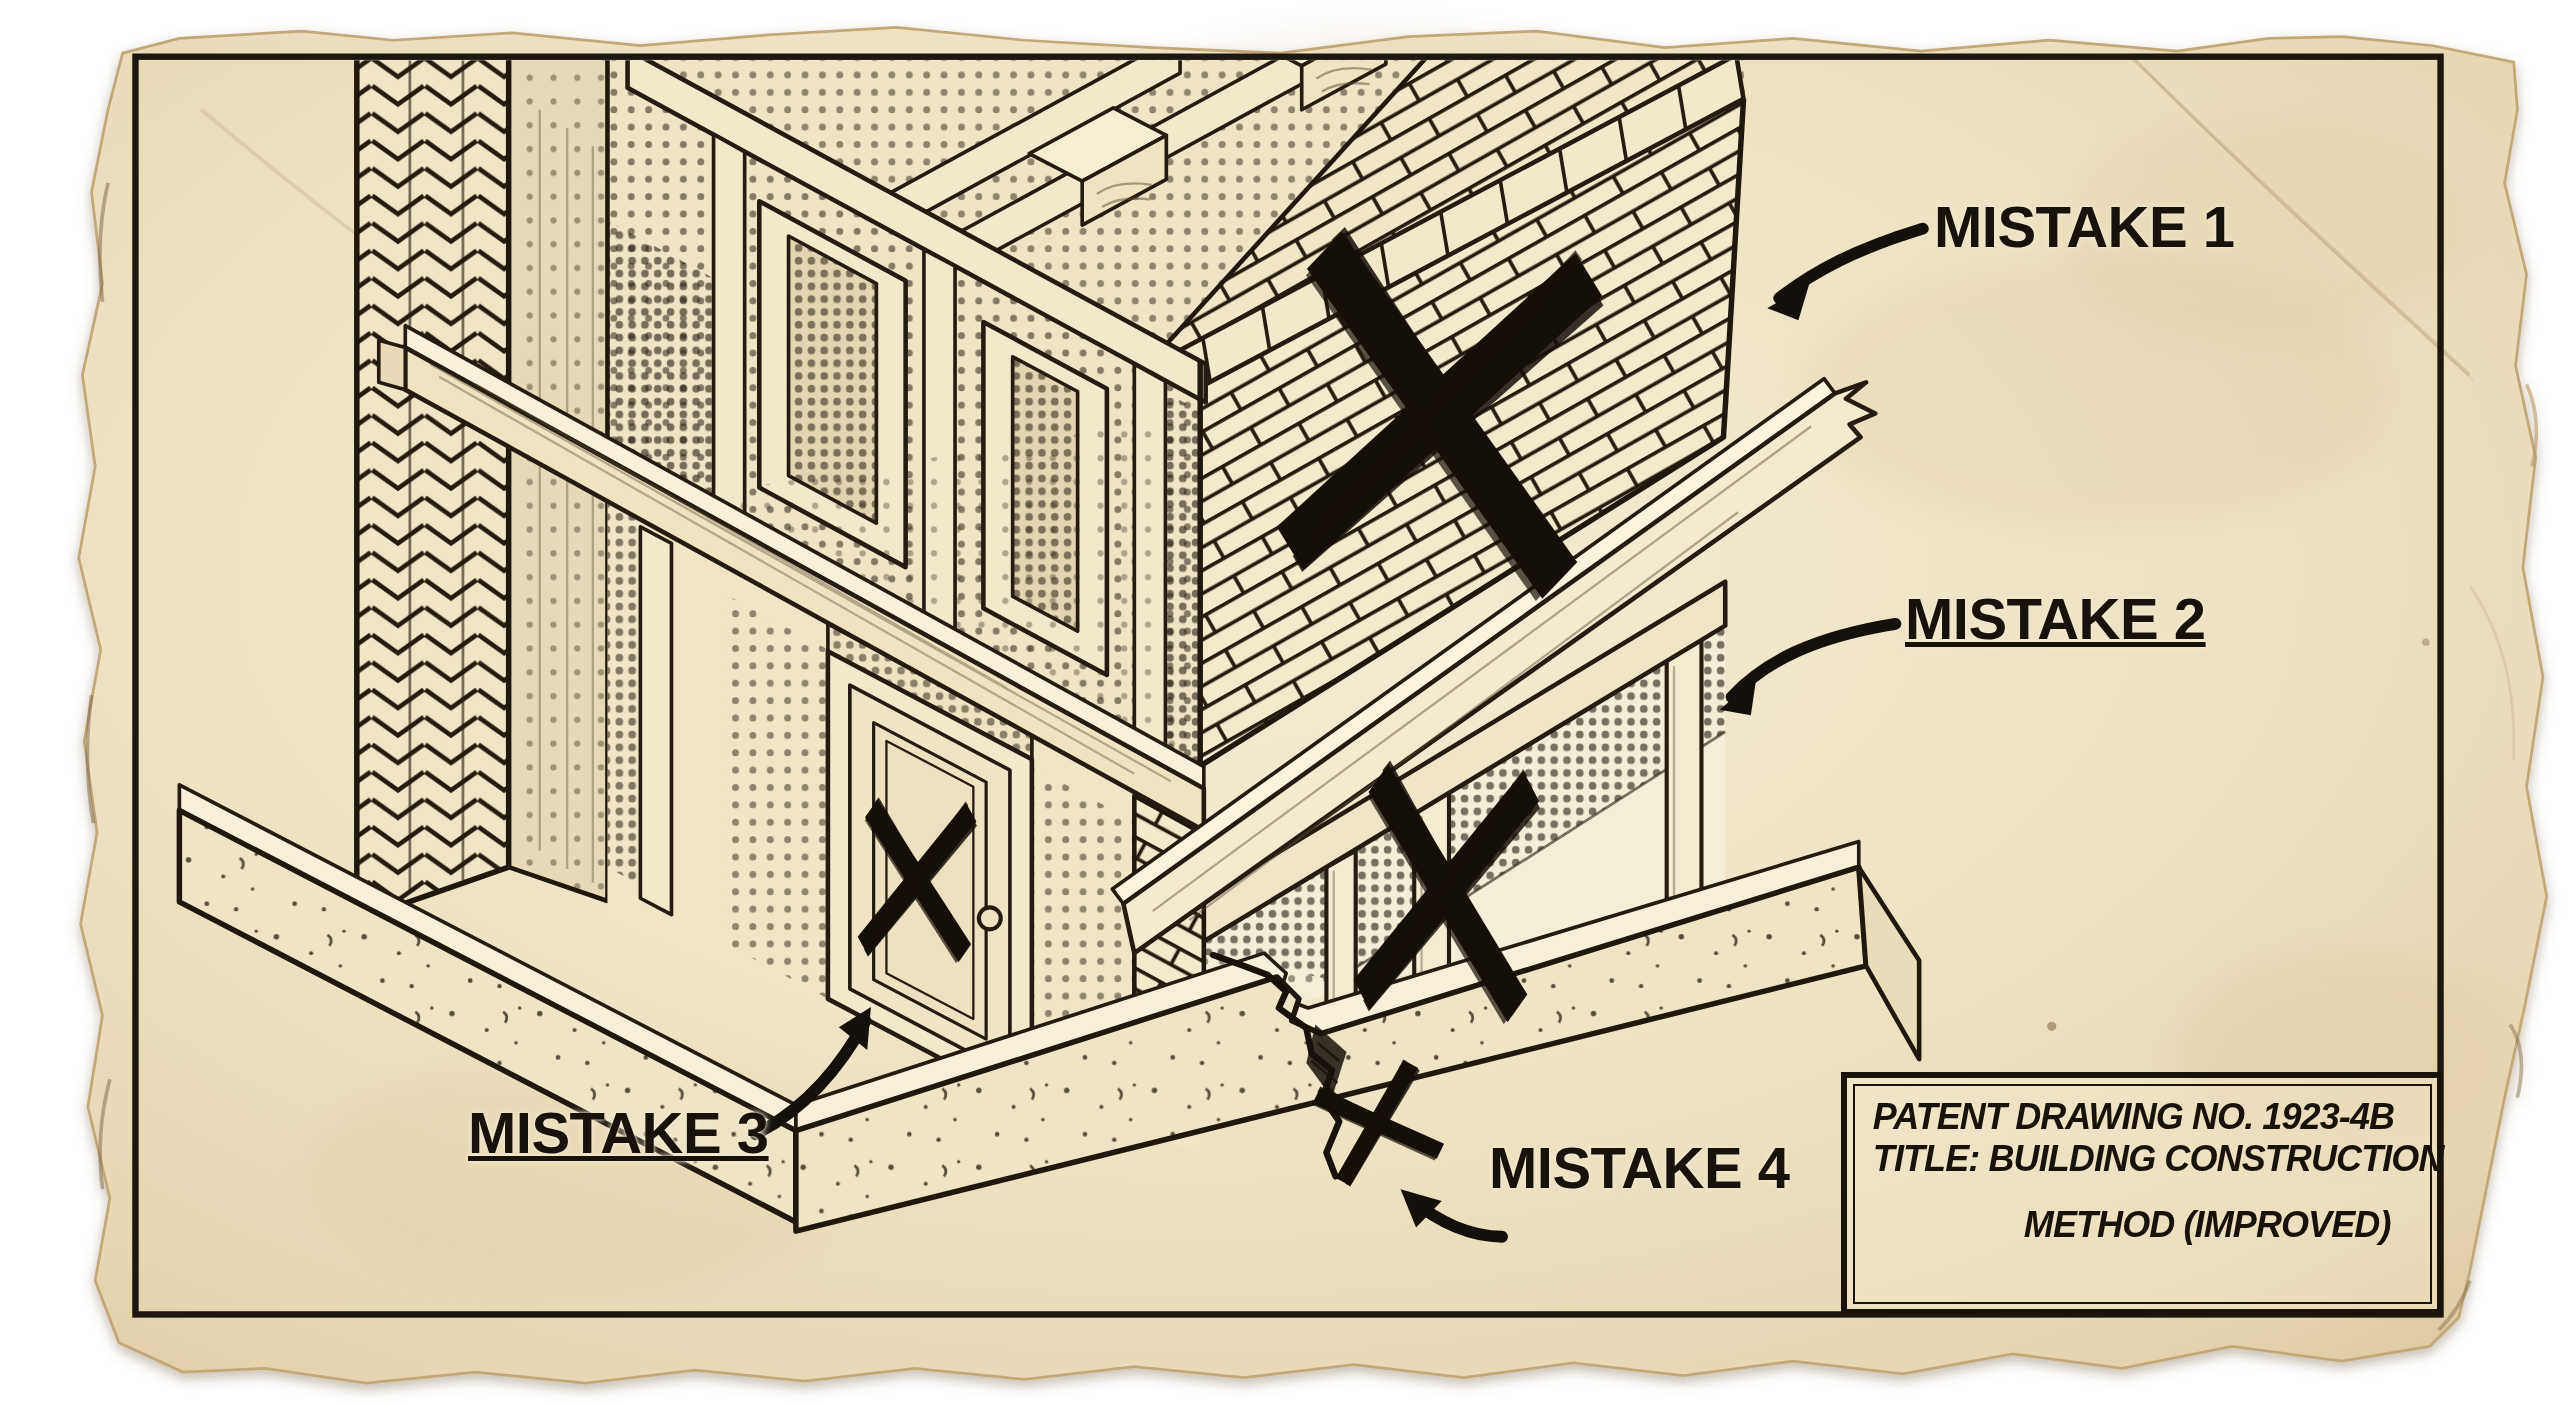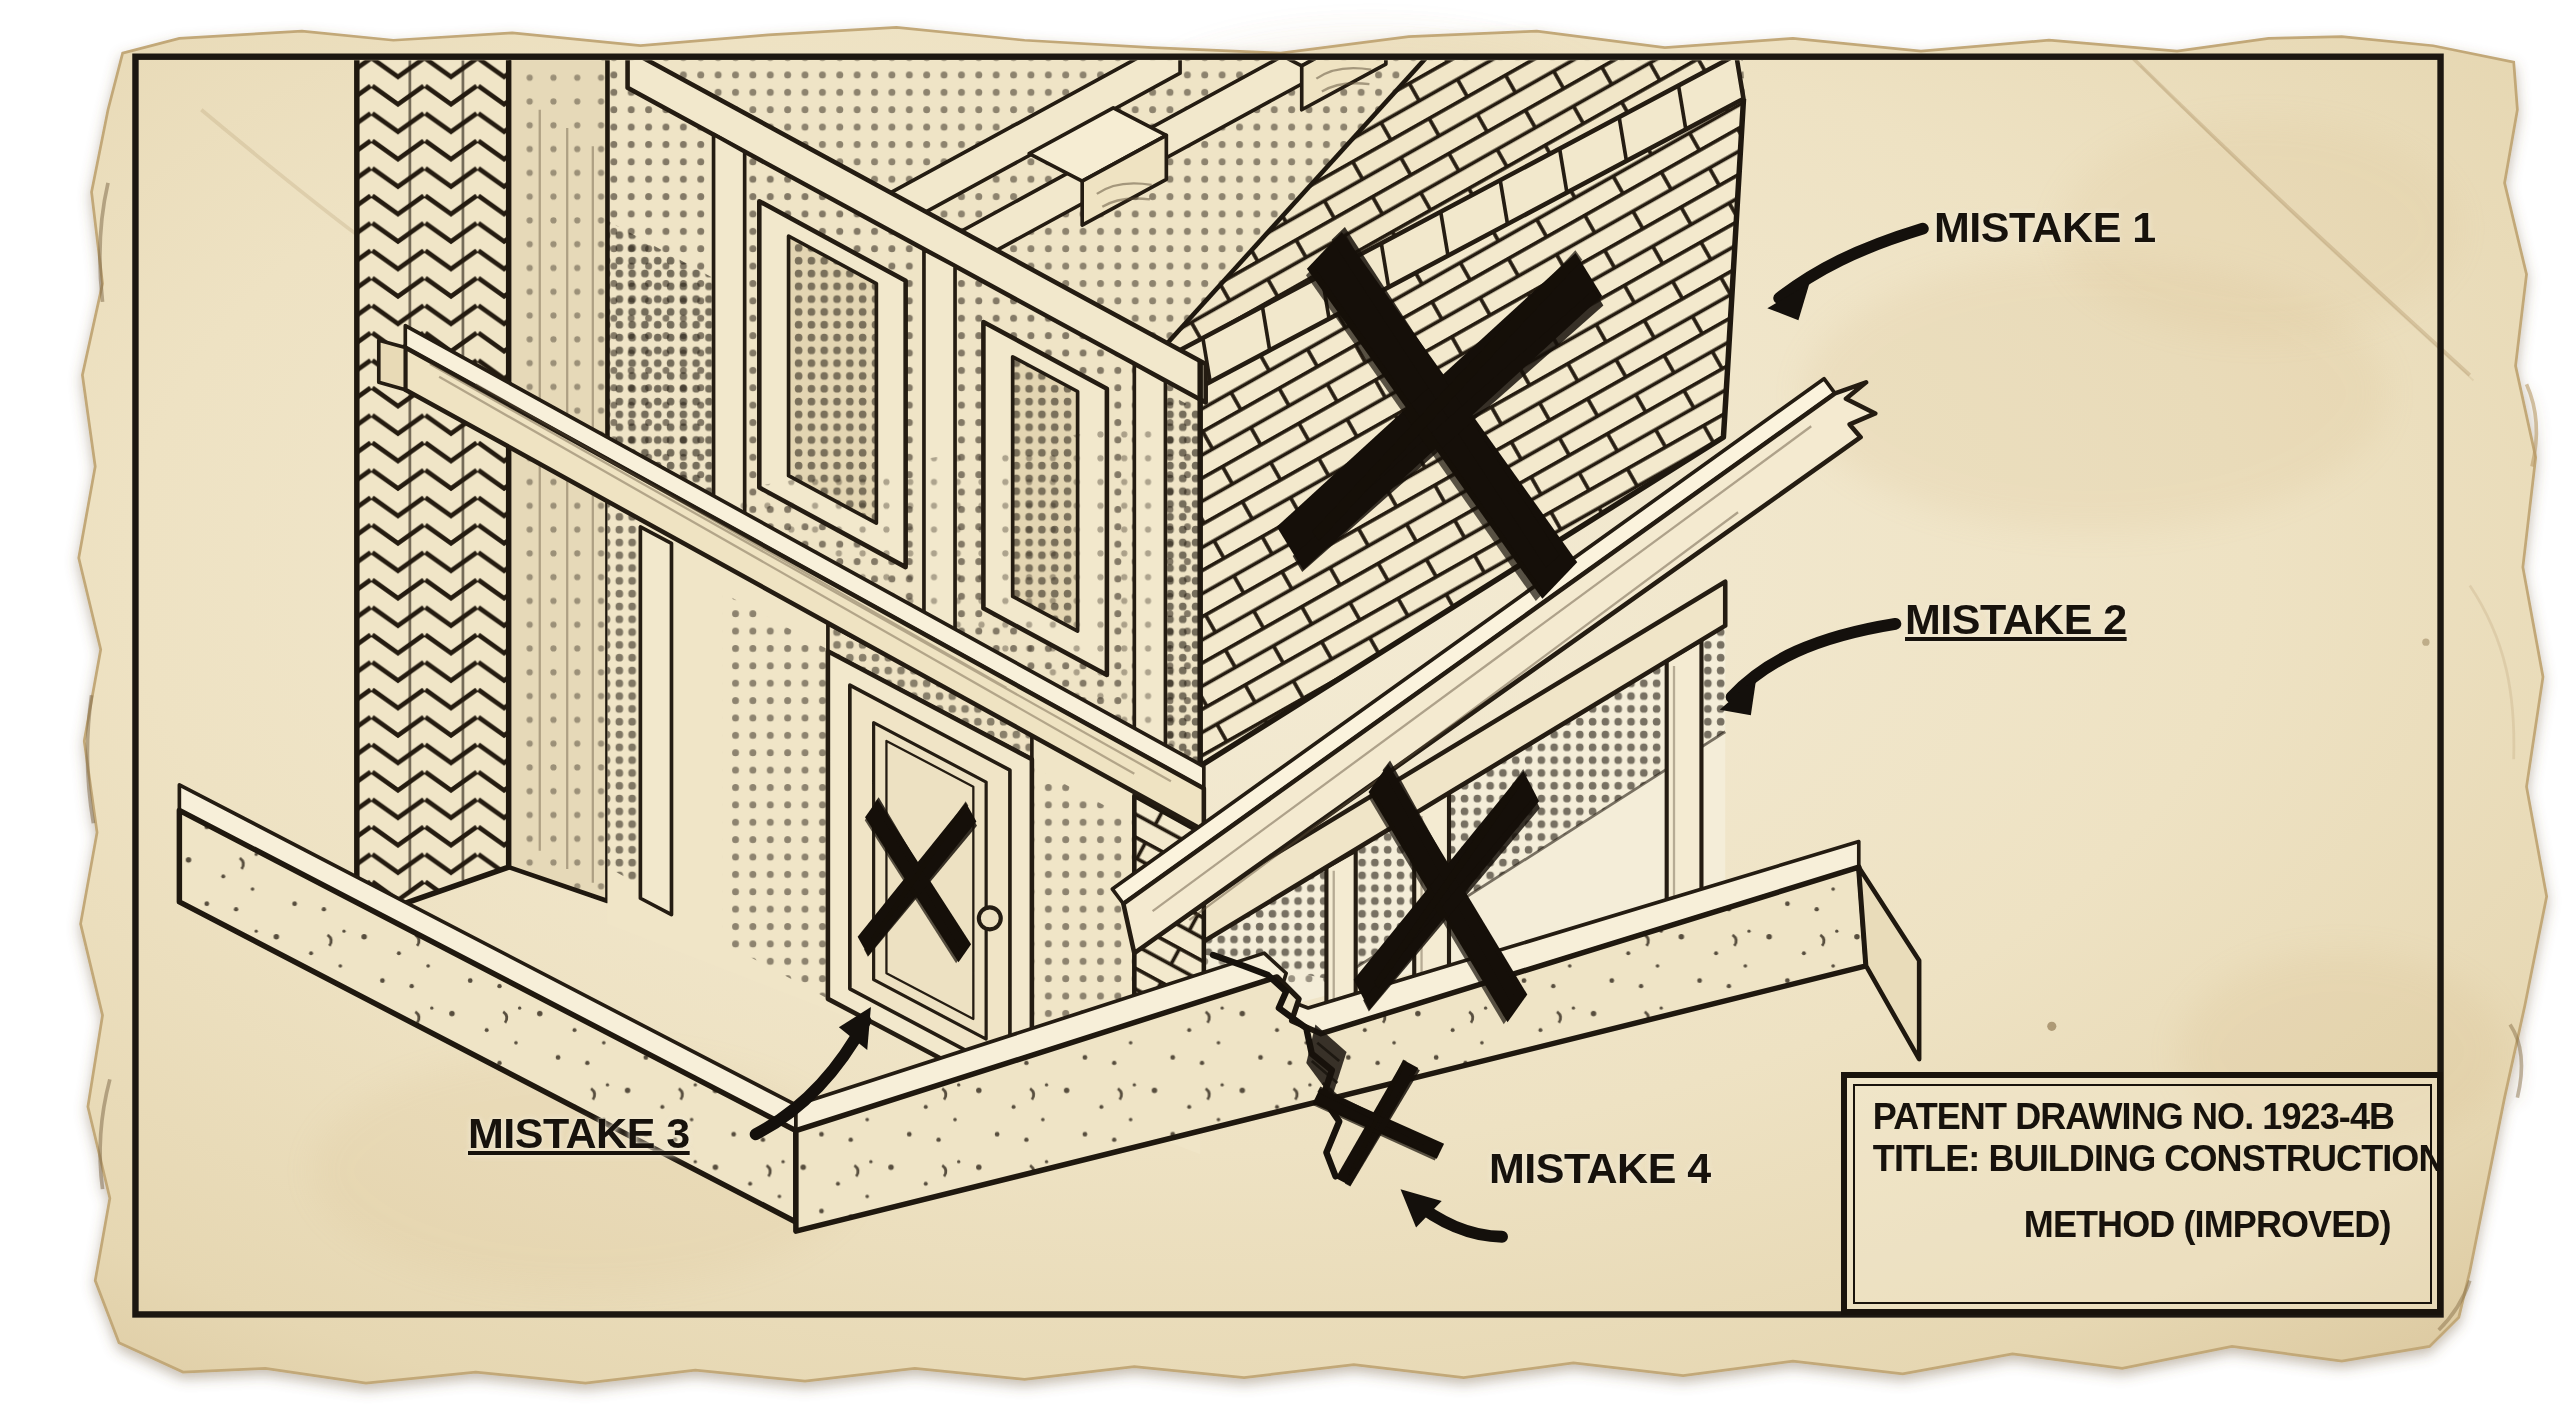--- a/index.html
+++ b/index.html
@@ -2,39 +2,39 @@
 <html style="font-size:14.6px"><head>
 <meta charset="utf-8">
 <style>
   html,body{margin:0;padding:0;background:#ffffff;}
   .stage{
     position:relative;width:2576px;height:1405px;overflow:hidden;
     background:#ffffff;font-family:"Liberation Sans",sans-serif;
   }
   .stage svg{position:absolute;left:0;top:0;}
   .mistake-label{
-    position:absolute;font-weight:bold;font-size:43px;line-height:48px;
+    position:absolute;font-weight:bold;font-size:58px;line-height:48px;
     color:#17120c;letter-spacing:-0.5px;white-space:nowrap;
     text-shadow:0 0 7.3px rgba(243,235,214,.95),0 0 2.7px rgba(243,235,214,.9);
   }
   .label-1{left:1934px;top:203px;}
   .label-2{left:1905px;top:595px;text-decoration:underline;}
   .label-3{left:468px;top:1109px;text-decoration:underline;}
   .label-4{left:1489px;top:1144px;}
   .title-block{
     position:absolute;left:1841px;top:1072px;width:602px;height:243px;
     border:6.4px solid #19130c;box-sizing:border-box;background:rgba(246,238,216,.35);
   }
   .title-block-inner{
     position:absolute;left:5.5px;top:5.5px;right:5.5px;bottom:5.5px;
     border:2.7px solid #19130c;box-sizing:border-box;padding:10px 0 0 18.3px;
   }
   .tb-line{
     font-weight:bold;font-size:36px;line-height:42px;color:#17120c;
-    letter-spacing:-0.9px;white-space:nowrap;
+    letter-spacing:-0.9px;white-space:nowrap;font-style:italic;
   }
   .tb-line.indent{padding-left:151px;margin-top:24px;}
 </style>
 </head>
 <body>
 
 <div class="stage">
 
 <svg width="2576" height="1405" viewBox="0 0 2816 1536">
   <defs>

